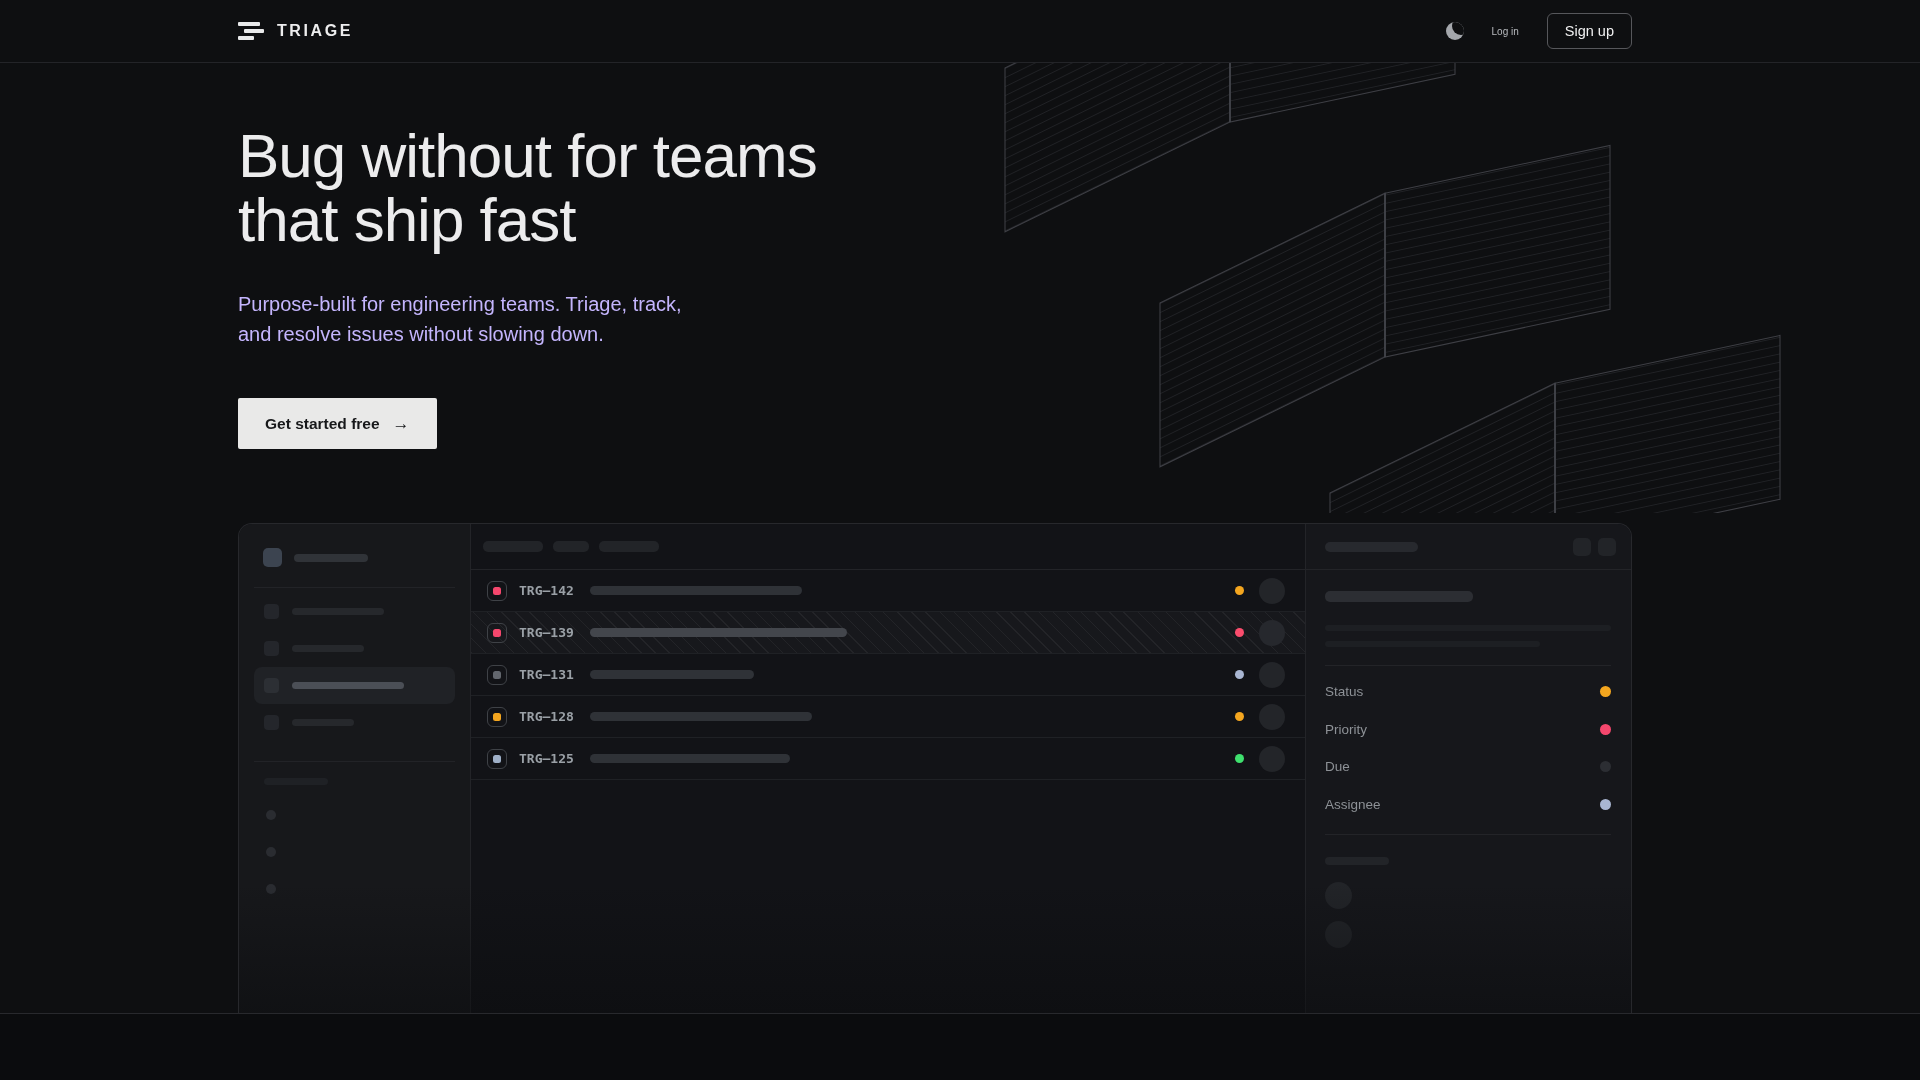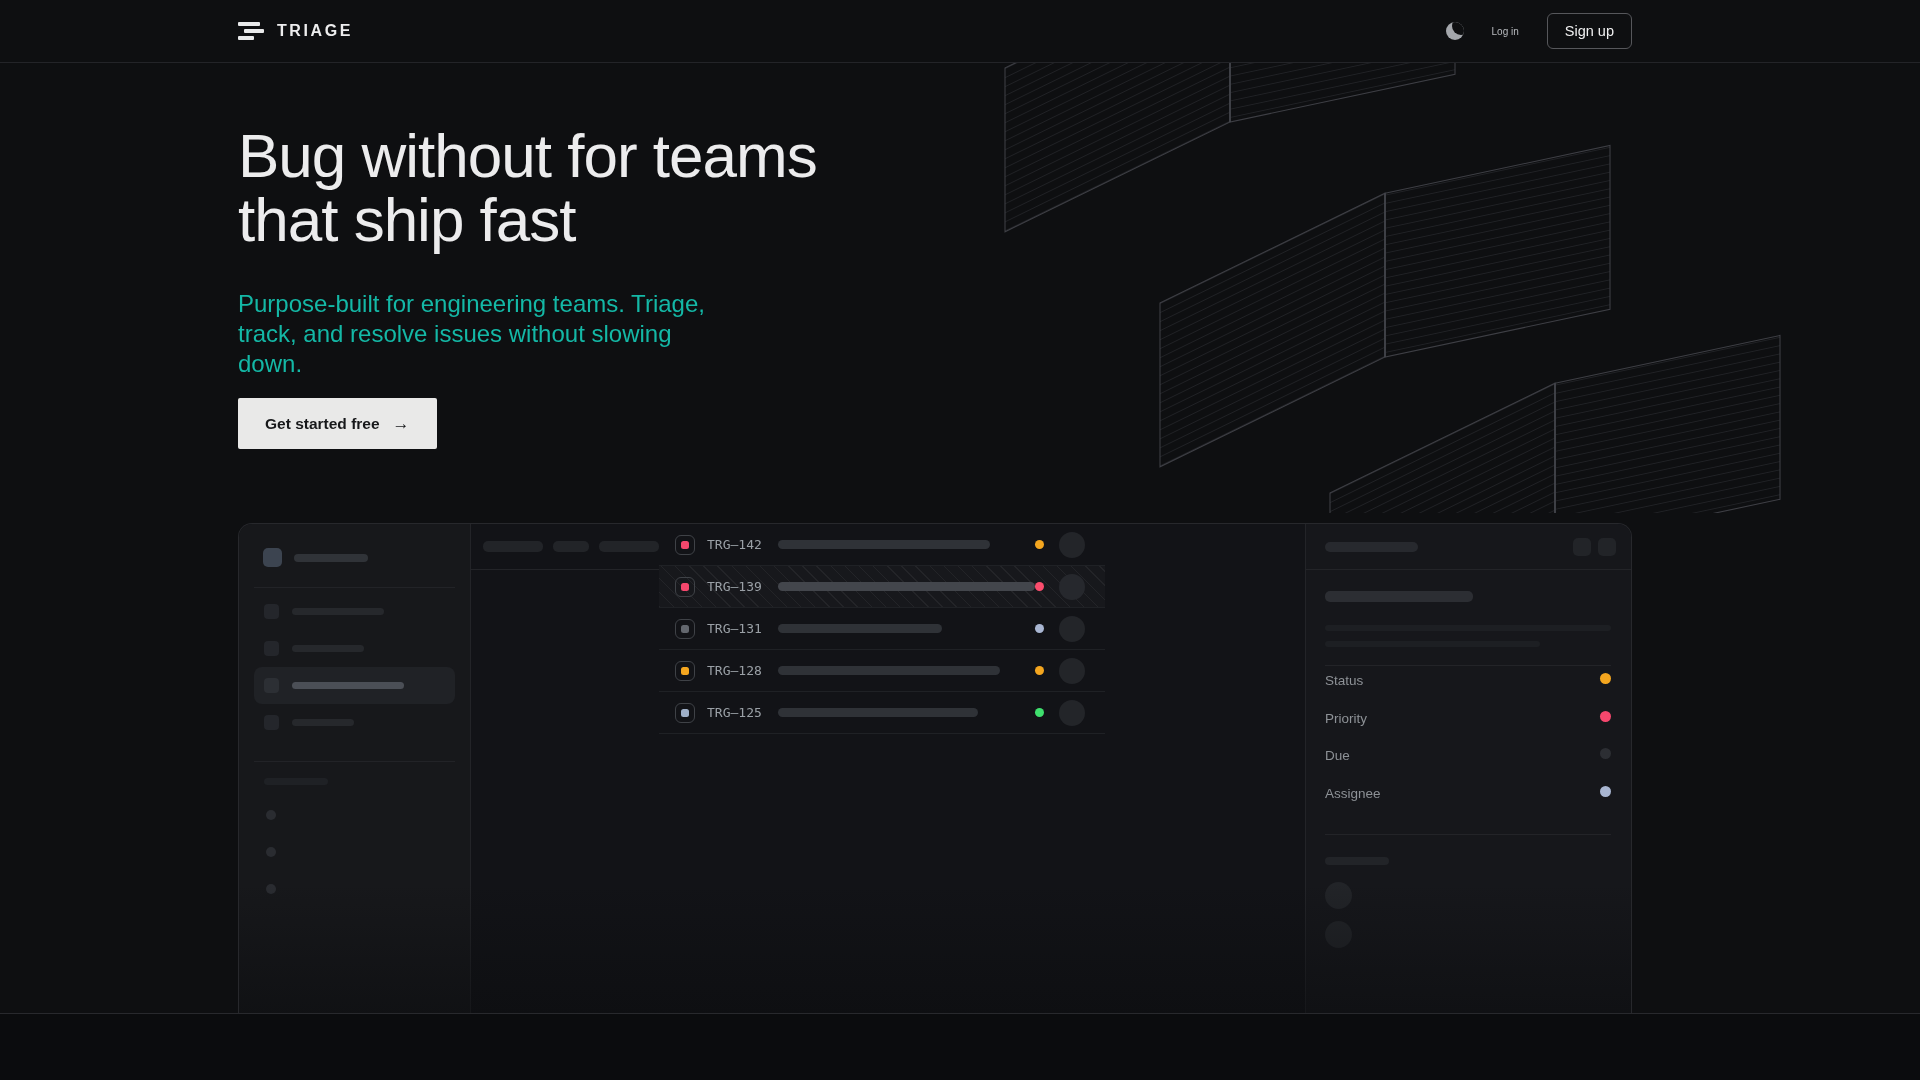--- a/index.html
+++ b/index.html
@@ -36,21 +36,21 @@
             font-family:inherit; }
 
   
   .decor { position:absolute; top:63px; left:0; width:1920px; height:450px;
            overflow:hidden; pointer-events:none; }
 
   
   .hero-title { position:absolute; left:238px; top:124px; z-index:2;
     font-size:62px; line-height:64px; font-weight:500; letter-spacing:-1px; color:#ececed; }
   .hero-sub { position:absolute; left:238px; top:289px; width:480px; z-index:2;
-    font-size:24px; line-height:30px; font-weight:400; color:#14b8a6; }
+    font-size:20px; line-height:30px; font-weight:400; color:#c4b5fd; }
   .cta { position:absolute; left:238px; top:398px; height:51px; z-index:2;
     display:inline-flex; align-items:center; gap:13px; padding:8px 27px;
     background:#e9e9e8; color:#17181a; border:none; border-radius:2px;
     font-size:15.5px; font-weight:bold; font-family:inherit; cursor:pointer; }
   .cta .arrow { font-size:17px; font-weight:normal; }
 
   
   .mockup { position:absolute; left:238px; top:523px; width:1394px; height:490px;
     border:1px solid #27282c; border-bottom:none; border-radius:14px 14px 0 0;
     overflow:hidden; display:flex; background:#121317; }
@@ -72,21 +72,21 @@
   .sb-item.active { background:#202226; }
   .sb-item.active .sb-ico { background:#2c2f34; }
   .sb-item.active .sb-pill { background:#4b4f56; }
   .sb-label { width:64px; height:7px; border-radius:3.5px; background:#1f2125;
               margin:16px 0 0 10px; }
   .sb-dot { width:10px; height:10px; border-radius:50%; background:#2a2c31;
             margin:27px 0 0 12px; }
   .sb-dot.first { margin-top:25px; }
 
   
-  .list { flex:1 1 auto; background:#121317; display:flex; flex-direction:row; }
+  .list { flex:1 1 auto; background:#121317; display:flex; flex-direction:column;font-weight:bold; }
   .list-header { height:46px; flex:0 0 46px; border-bottom:1px solid #232428;
     display:flex; align-items:center; gap:10px; padding-left:12px; }
   .hpill { height:11px; border-radius:5px; background:#222428; }
 
   .row { height:42px; flex:0 0 42px; border-bottom:1px solid #1f2125;
     display:flex; align-items:center; padding:0 20px 0 16px; }
   .row.hatched { background-color:#17181c;
     background-image:repeating-linear-gradient(45deg,
       rgba(255,255,255,0.05) 0px, rgba(255,255,255,0.05) 1px,
       transparent 1px, transparent 10px); }
@@ -109,21 +109,21 @@
   .ph-pill { width:93px; height:10px; border-radius:5px; background:#27292e; }
   .ph-squares { display:flex; gap:7px; }
   .ph-squares span { width:18px; height:18px; border-radius:5px; background:#222428; }
   .panel-body { padding:21px 20px 0 19px; }
   .title-pill { width:148px; height:11px; border-radius:5px; background:#2c2e33; }
   .pline { height:6px; border-radius:3px; background:#1d1f23; }
   .pline.l1 { margin-top:23px; }
   .pline.l2 { margin-top:10px; width:75%; }
   .pdiv { height:1px; background:#232428; margin-top:18px; }
   .props { margin-top:7px; }
-  .prop { height:37.5px; display:flex; align-items:flex-start; justify-content:space-between; }
+  .prop { height:37.5px; display:flex; align-items:center; justify-content:space-between; }
   .prop-label { font-size:13.5px; color:#8d9196; }
   .prop-dot { width:11px; height:11px; border-radius:50%; }
   .pdiv.after-props { margin-top:11px; }
   .foot-pill { width:64px; height:8px; border-radius:4px; background:#222428; margin-top:22px; }
   .avatar-lg { width:27px; height:27px; border-radius:50%; background:#222428; }
   .avatar-lg.a1 { margin-top:17px; }
   .avatar-lg.a2 { margin-top:12px; }
 
   
   .footer { position:absolute; left:0; top:1013px; width:1920px; height:67px;

